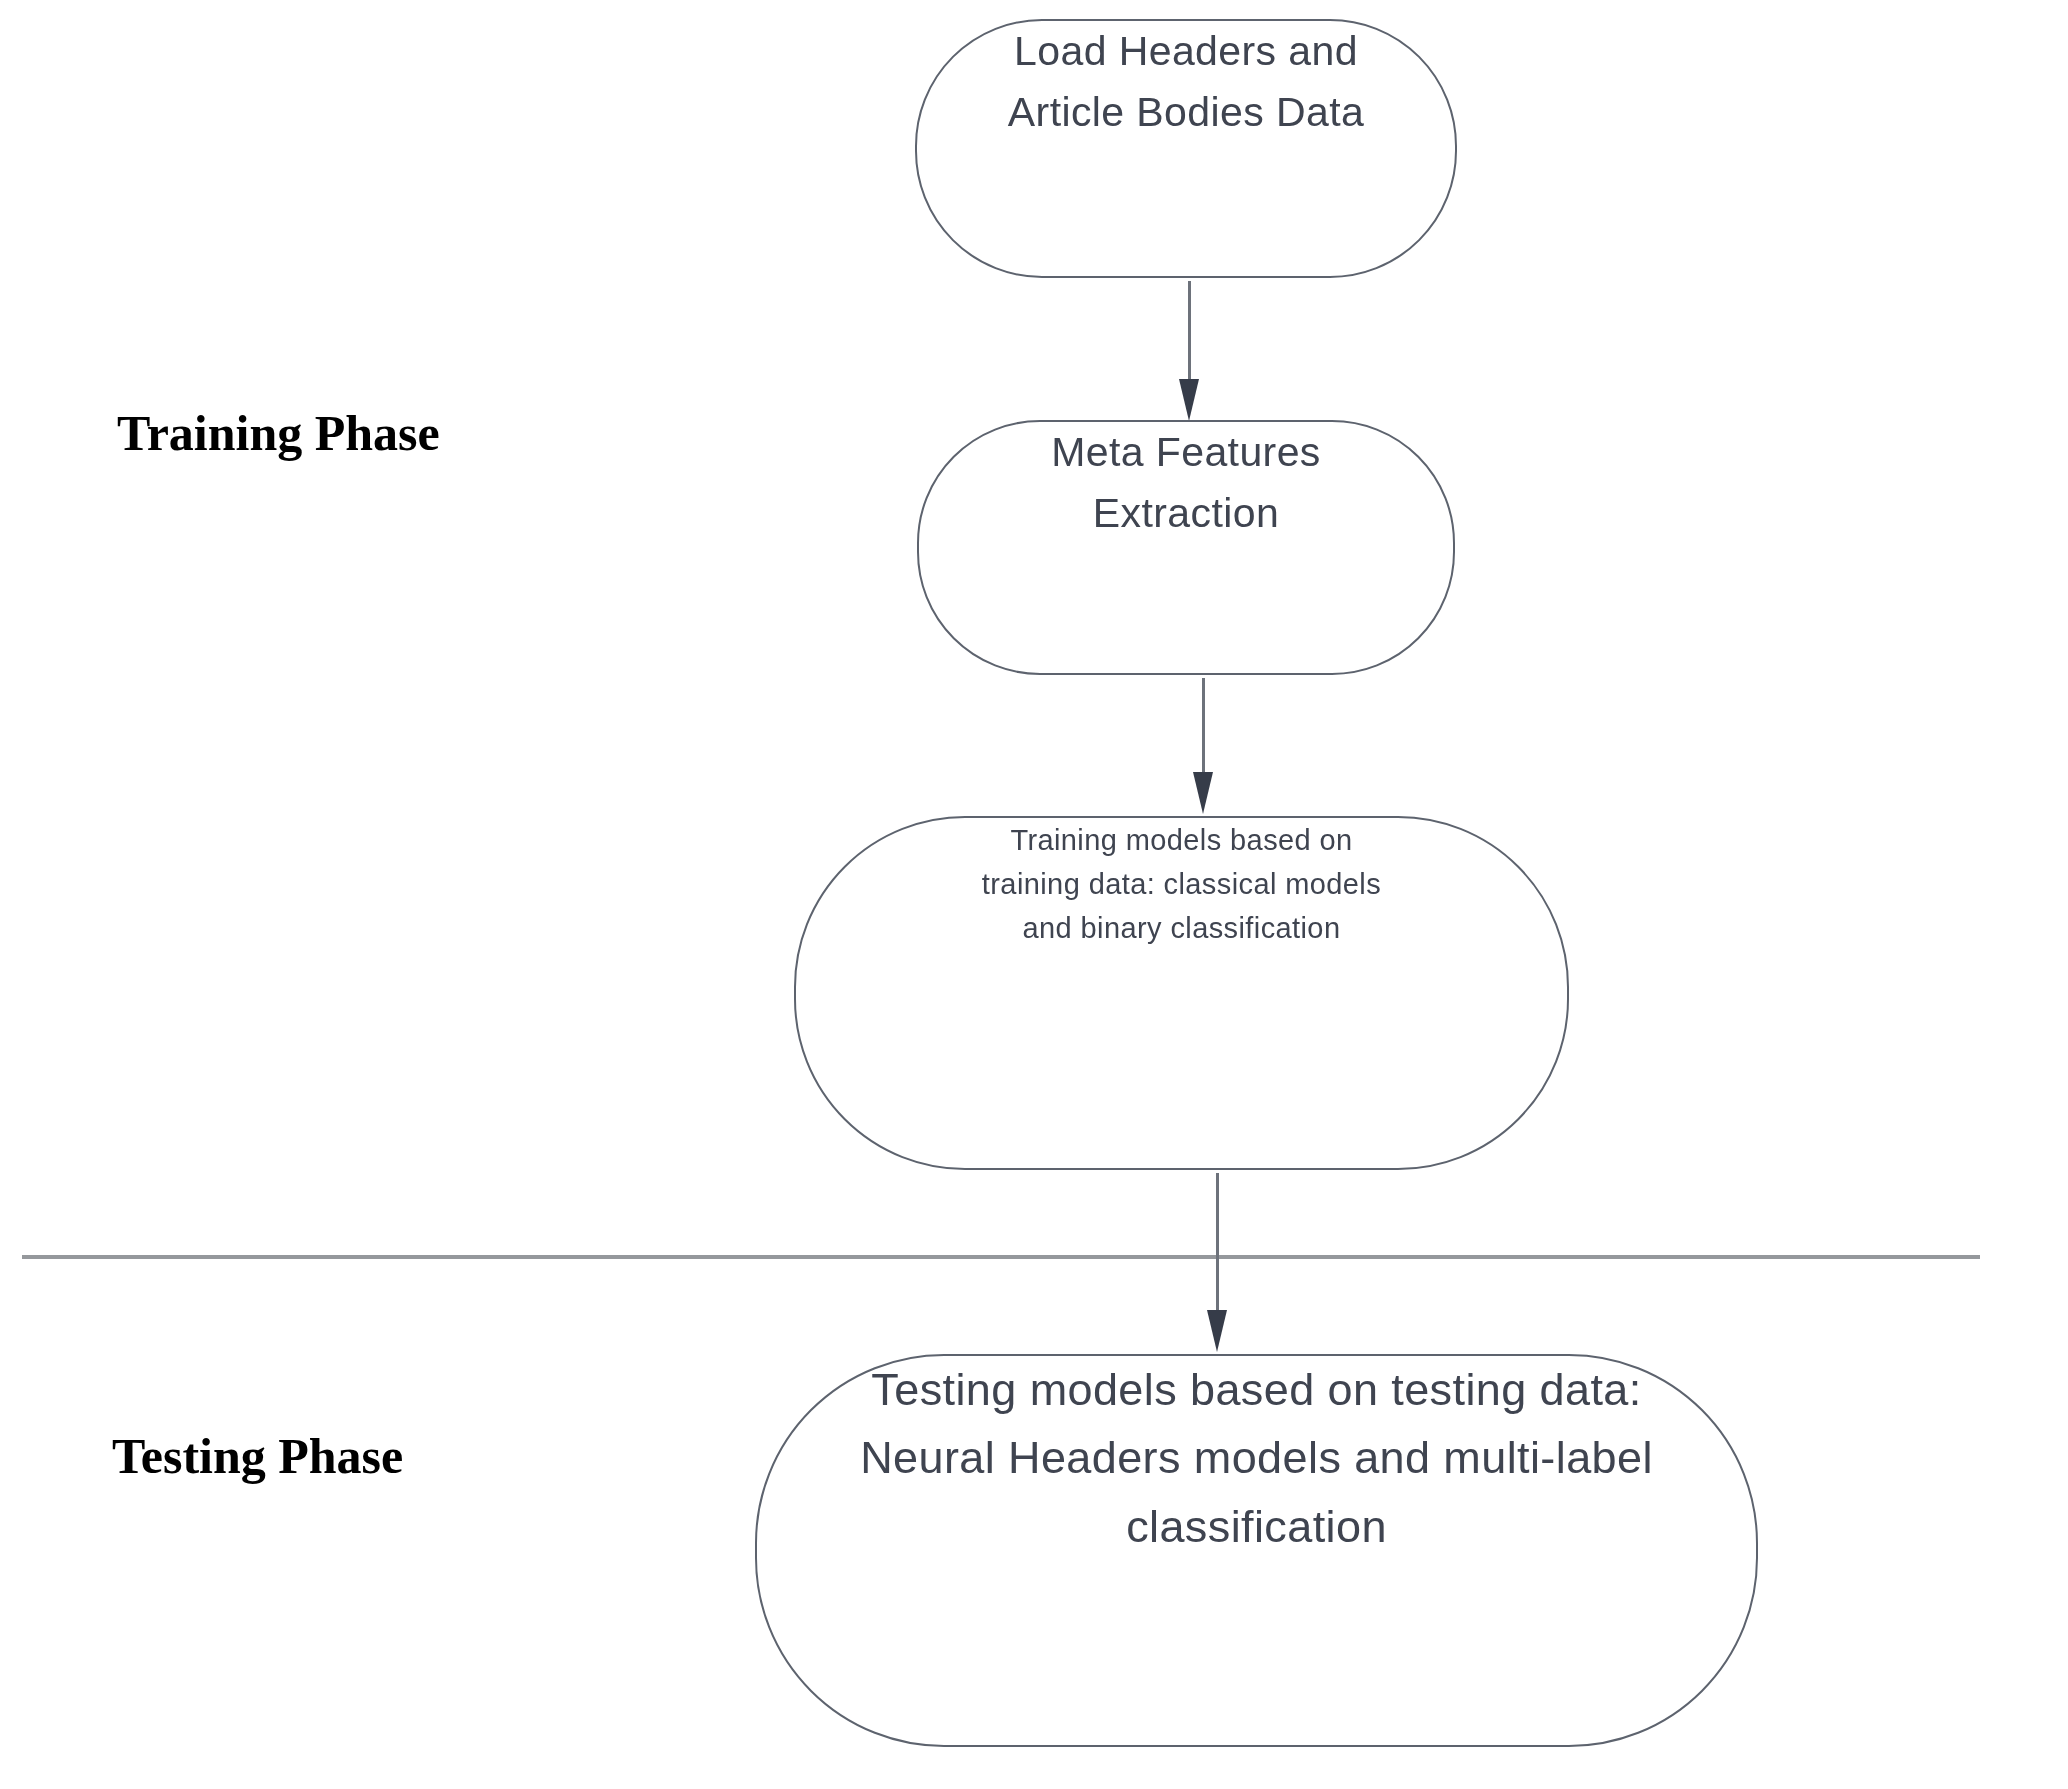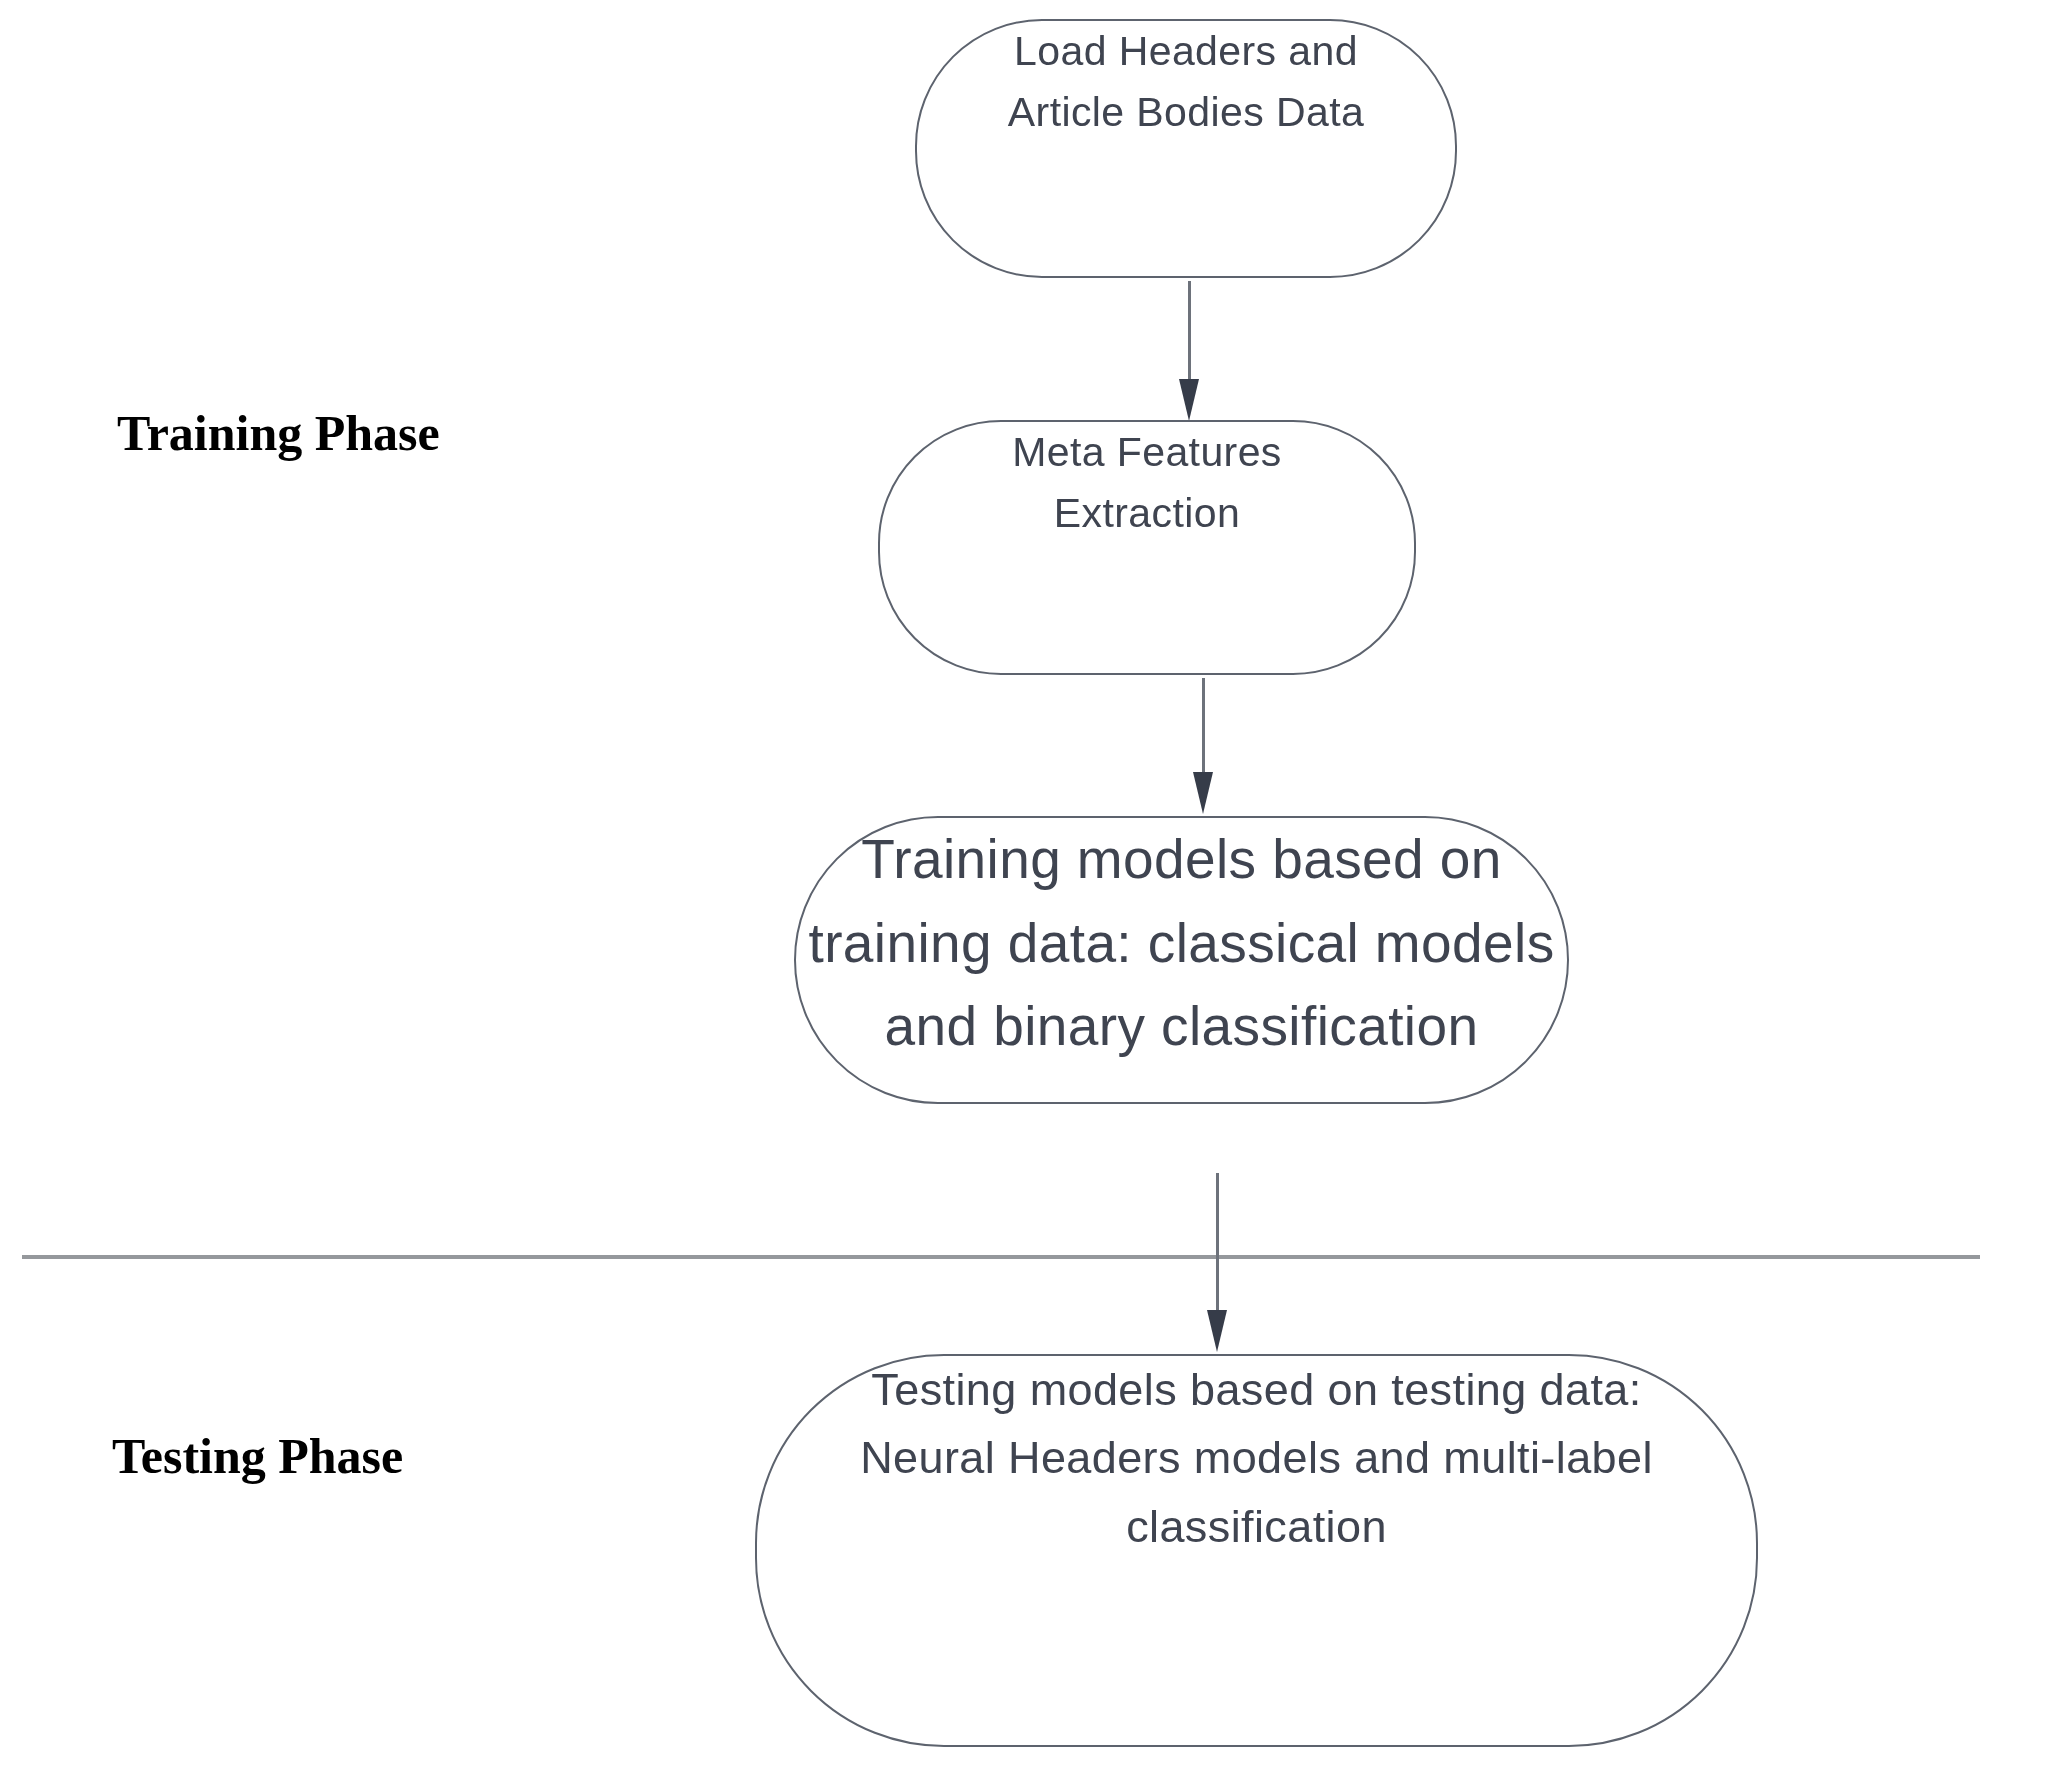--- a/index.html
+++ b/index.html
@@ -44,28 +44,28 @@
   .node-text {
     white-space: pre-line;
     letter-spacing: 0.4px;
   }
   #node-load-data {
     left: 915px; top: 19.3px; width: 542px; height: 259px;
     border-radius: 127px;
     font-size: 41px; line-height: 1.48;
   }
   #node-meta-features {
-    left: 878px; top: 420px; width: 538px; height: 255px;
+    left: 917px; top: 420px; width: 538px; height: 255px;
     border-radius: 123px;
     font-size: 41px; line-height: 1.48;
   }
   #node-training-models {
-    left: 794px; top: 816px; width: 775px; height: 288px;
+    left: 794px; top: 816px; width: 775px; height: 354px;
     border-radius: 171px;
-    font-size: 55px; line-height: 1.52;
+    font-size: 29px; line-height: 1.52;
   }
   #node-testing-models {
     left: 755px; top: 1354px; width: 1003px; height: 393px;
     border-radius: 189px;
     font-size: 45px; line-height: 1.52;
   }
 
   
   .arrow-line {
     position: absolute;

